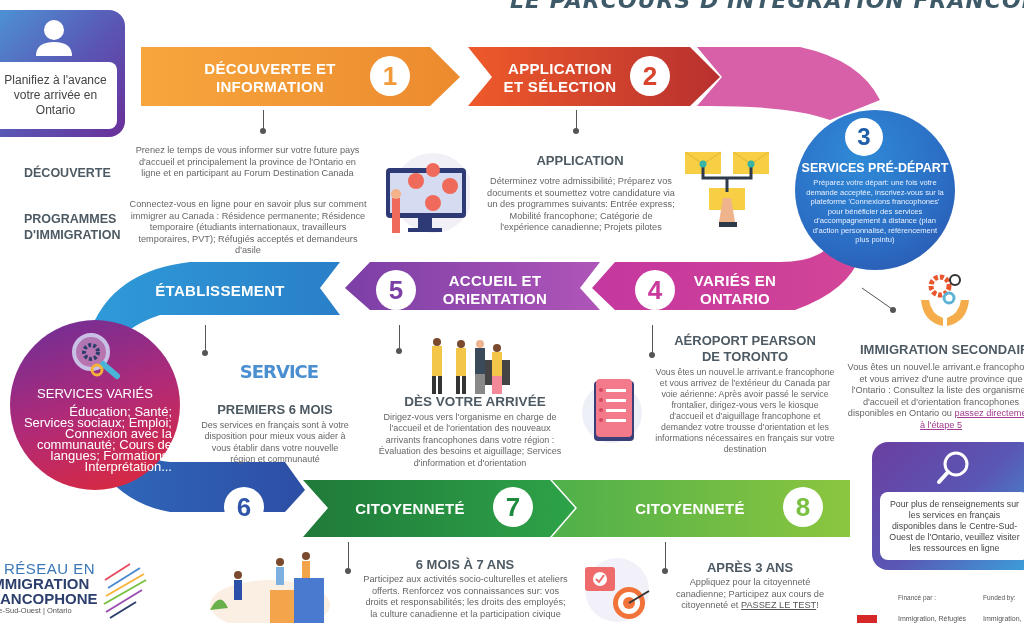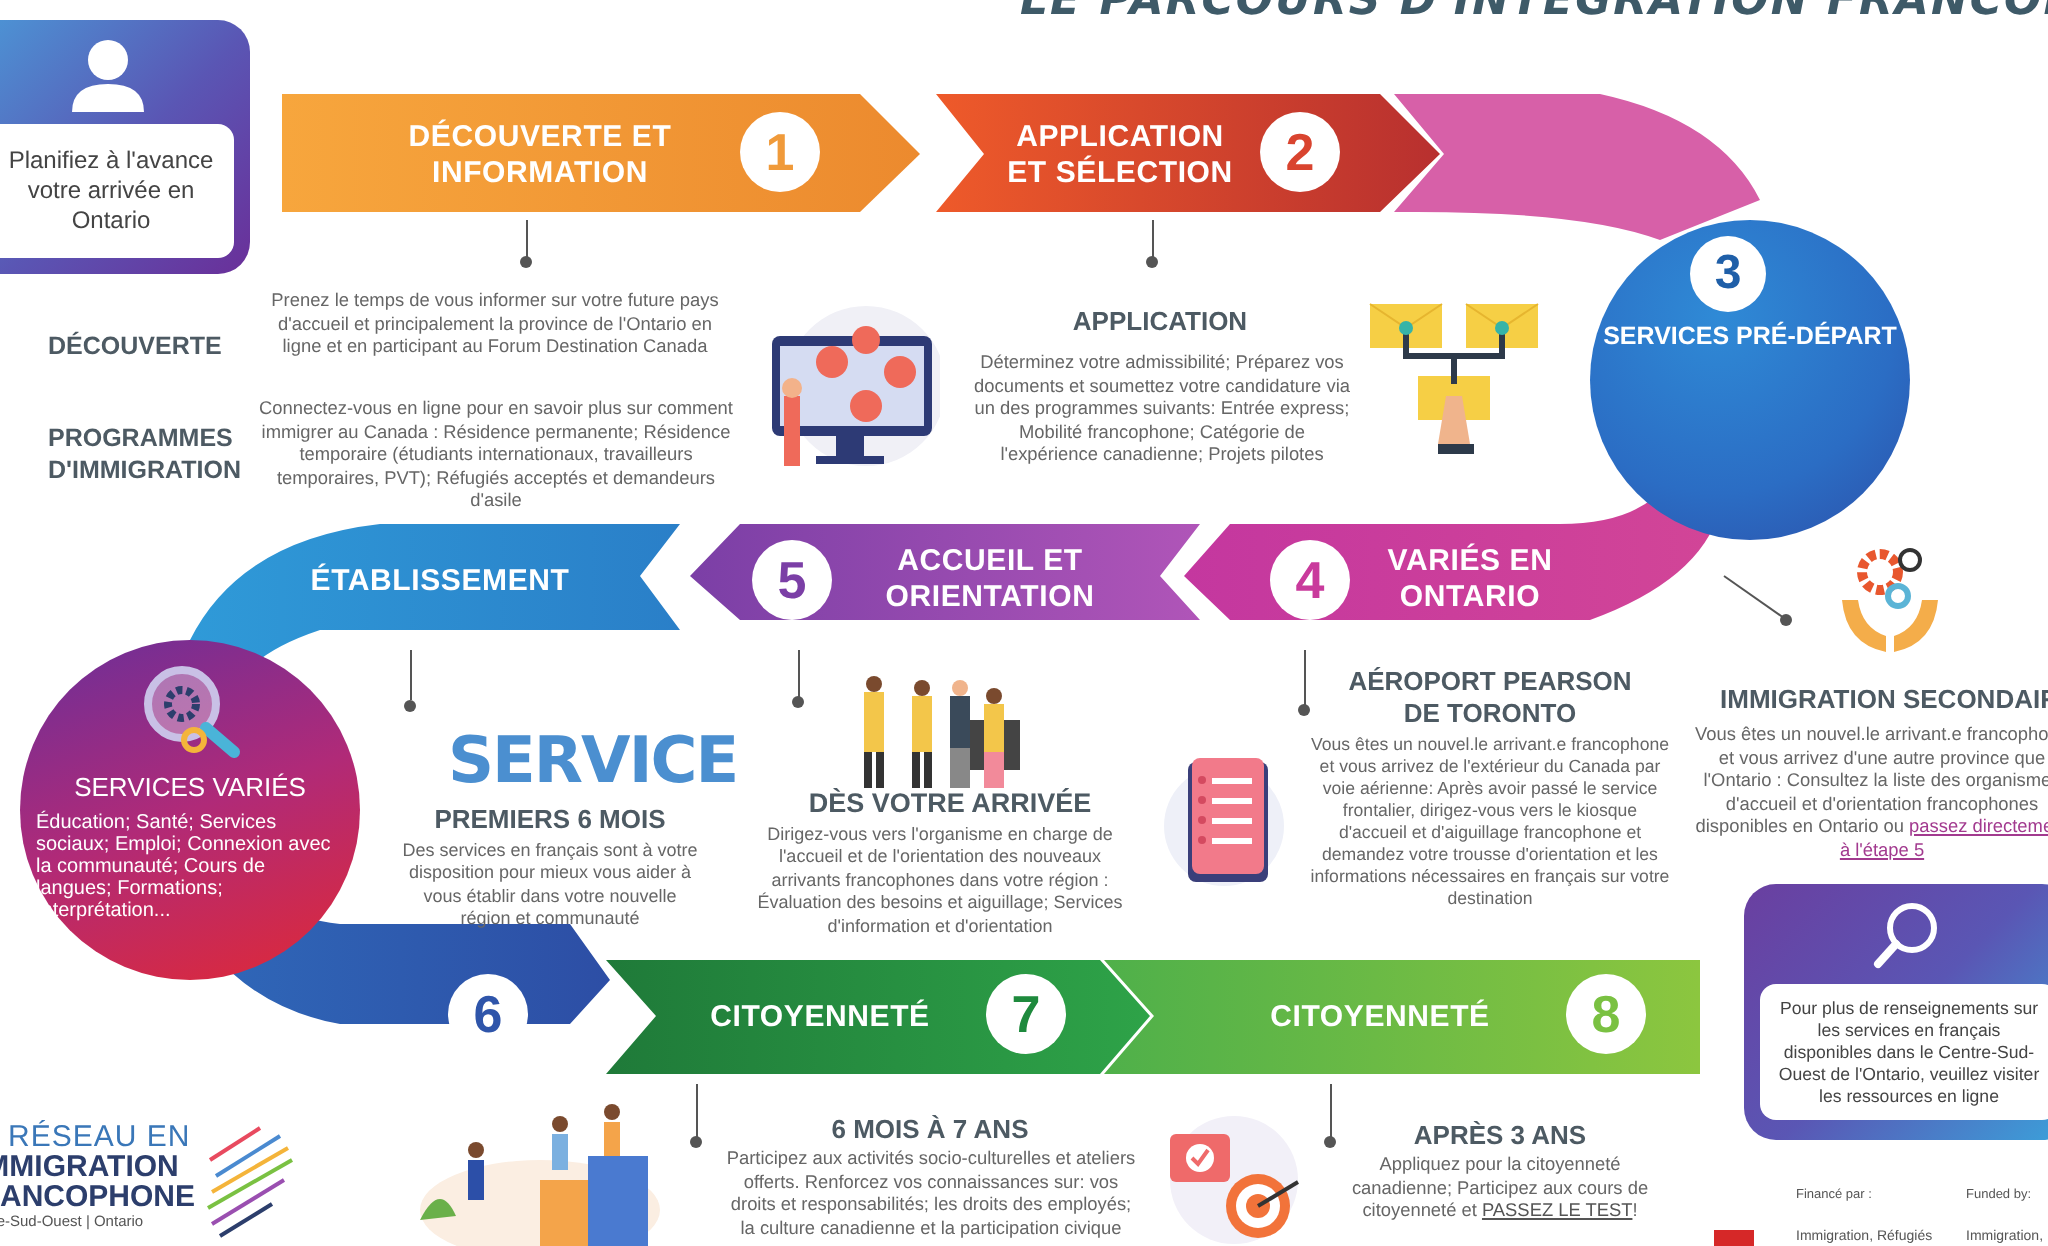--- a/index.html
+++ b/index.html
@@ -47,21 +47,21 @@
     background: #fff; color: #1f5fa8; font-weight: bold; font-size: 24px;
     display: flex; align-items: center; justify-content: center;
   }
   .circle3 .ttl { position: absolute; left: 0; width: 100%; top: 51px; text-align: center; color: #fff; font-weight: bold; font-size: 12.5px; }
   .circle3 .txt { position: absolute; left: 10px; width: 140px; top: 68px; text-align: center; color: #e8f0ff; font-size: 7.6px; line-height: 9.5px; }
   .circle-var {
     left: 10px; top: 320px; width: 170px; height: 170px; border-radius: 50%;
     background: linear-gradient(160deg, #6a2f99 0%, #b02a78 50%, #e02935 100%);
   }
   .circle-var .ttl { position: absolute; left: 0; width: 100%; top: 66px; text-align: center; color: #fff; font-weight: normal; font-size: 13px; }
-  .circle-var .txt { position: absolute; left: 8px; width: 154px; top: 86px; text-align: left; color: #fff; font-size: 10px; line-height: 11px; }
+  .circle-var .txt { position: absolute; left: 8px; width: 154px; top: 86px; text-align: right; color: #fff; font-size: 13px; line-height: 11px; }
   .res-card {
     left: 872px; top: 442px; width: 165px; height: 128px; border-radius: 16px;
     background: linear-gradient(135deg, #6a3fa0 0%, #5a56b4 50%, #3aa3db 100%);
   }
   .res-card .inner {
     position: absolute; left: 8px; right: 8px; top: 50px; bottom: 10px; background: #fff; border-radius: 8px;
     display: flex; align-items: center; justify-content: center; text-align: center;
     font-size: 8.8px; line-height: 11px; color: #444; padding: 0 8px;
   }
   .link { text-decoration: underline; color: #a23a8f; }
@@ -213,20 +213,21 @@
   <path d="M20 16 L20 30 L68 30 L68 16 M44 30 L44 44" stroke="#2d3a4a" stroke-width="3" fill="none"></path>
   <circle cx="20" cy="16" r="3.5" fill="#36b4a8"></circle>
   <circle cx="68" cy="16" r="3.5" fill="#36b4a8"></circle>
   <path d="M40 50 L48 50 L52 74 L36 74 Z" fill="#f0b48c"></path>
   <rect x="36" y="74" width="18" height="5" fill="#2d3a4a"></rect>
 </svg>
 
 <div class="abs circle3">
   <div class="num">3</div>
   <div class="ttl">SERVICES PRÉ-DÉPART</div>
+  <div class="txt">Préparez votre départ: une fois votre demande acceptée, inscrivez-vous sur la plateforme 'Connexions francophones' pour bénéficier des services d'accompagnement à distance (plan d'action personnalisé, référencement plus pointu)</div>
 </div>
 
 <svg class="illus" style="left:915px;top:270px;" width="60" height="60">
   <circle cx="25" cy="16" r="9" fill="none" stroke="#e8572e" stroke-width="5" stroke-dasharray="4 2"></circle>
   <circle cx="40" cy="10" r="5" fill="none" stroke="#333" stroke-width="2"></circle>
   <circle cx="34" cy="28" r="5" fill="none" stroke="#5bb4d6" stroke-width="3"></circle>
   <path d="M6 30 Q8 52 28 56 L28 48 Q16 44 14 30 Z" fill="#f4ad4a"></path>
   <path d="M54 30 Q52 52 32 56 L32 48 Q44 44 46 30 Z" fill="#f4ad4a"></path>
 </svg>
 <div class="heading" style="left:860px;top:342px;width:190px;text-align:left;white-space:nowrap;">IMMIGRATION SECONDAIRE</div>
@@ -269,21 +270,21 @@
   <rect x="55" y="44" width="10" height="20" fill="#888"></rect>
   <circle cx="60" cy="14" r="4" fill="#f0b48c"></circle>
   <rect x="72" y="22" width="10" height="24" fill="#f3c64a"></rect>
   <rect x="72" y="46" width="10" height="18" fill="#f28a9a"></rect>
   <circle cx="77" cy="18" r="4" fill="#7a4a2e"></circle>
 </svg>
 <div class="heading" style="left:380px;top:394px;width:190px;font-size:13.5px;">DÈS VOTRE ARRIVÉE</div>
 <div class="desc" style="left:375px;top:412px;width:190px;font-size:9px;line-height:11.4px;">Dirigez-vous vers l'organisme en charge de l'accueil et de l'orientation des nouveaux arrivants francophones dans votre région : Évaluation des besoins et aiguillage; Services d'information et d'orientation</div>
 
 <div class="abs" style="left:224px;top:355px;width:110px;height:40px;">
-  <div style="font-family:'DejaVu Sans',sans-serif;font-weight:bold;font-size:32px;color:#4b8fd0;text-align:center;letter-spacing:-1px;margin-top:6px;">SERVICE</div>
+  <div style="font-family:'DejaVu Sans',sans-serif;font-weight:bold;font-size:18px;color:#4b8fd0;text-align:center;letter-spacing:-1px;margin-top:6px;">SERVICE</div>
 </div>
 <div class="heading" style="left:205px;top:402px;width:140px;">PREMIERS 6 MOIS</div>
 <div class="desc" style="left:200px;top:420px;width:150px;font-size:9px;line-height:11.4px;">Des services en français sont à votre disposition pour mieux vous aider à vous établir dans votre nouvelle région et communauté</div>
 
 <div class="abs circle-var">
   <svg style="position:absolute;left:55px;top:8px;" width="60" height="55">
     <circle cx="26" cy="24" r="17" fill="rgba(255,255,255,0.35)" stroke="#c9c0e6" stroke-width="4"></circle>
     <circle cx="26" cy="24" r="7" fill="none" stroke="#2c3e6c" stroke-width="4" stroke-dasharray="3 2"></circle>
     <line x1="38" y1="36" x2="52" y2="48" stroke="#4ab4d8" stroke-width="6" stroke-linecap="round"></line>
     <circle cx="32" cy="42" r="5" fill="none" stroke="#f4b43a" stroke-width="3"></circle>

